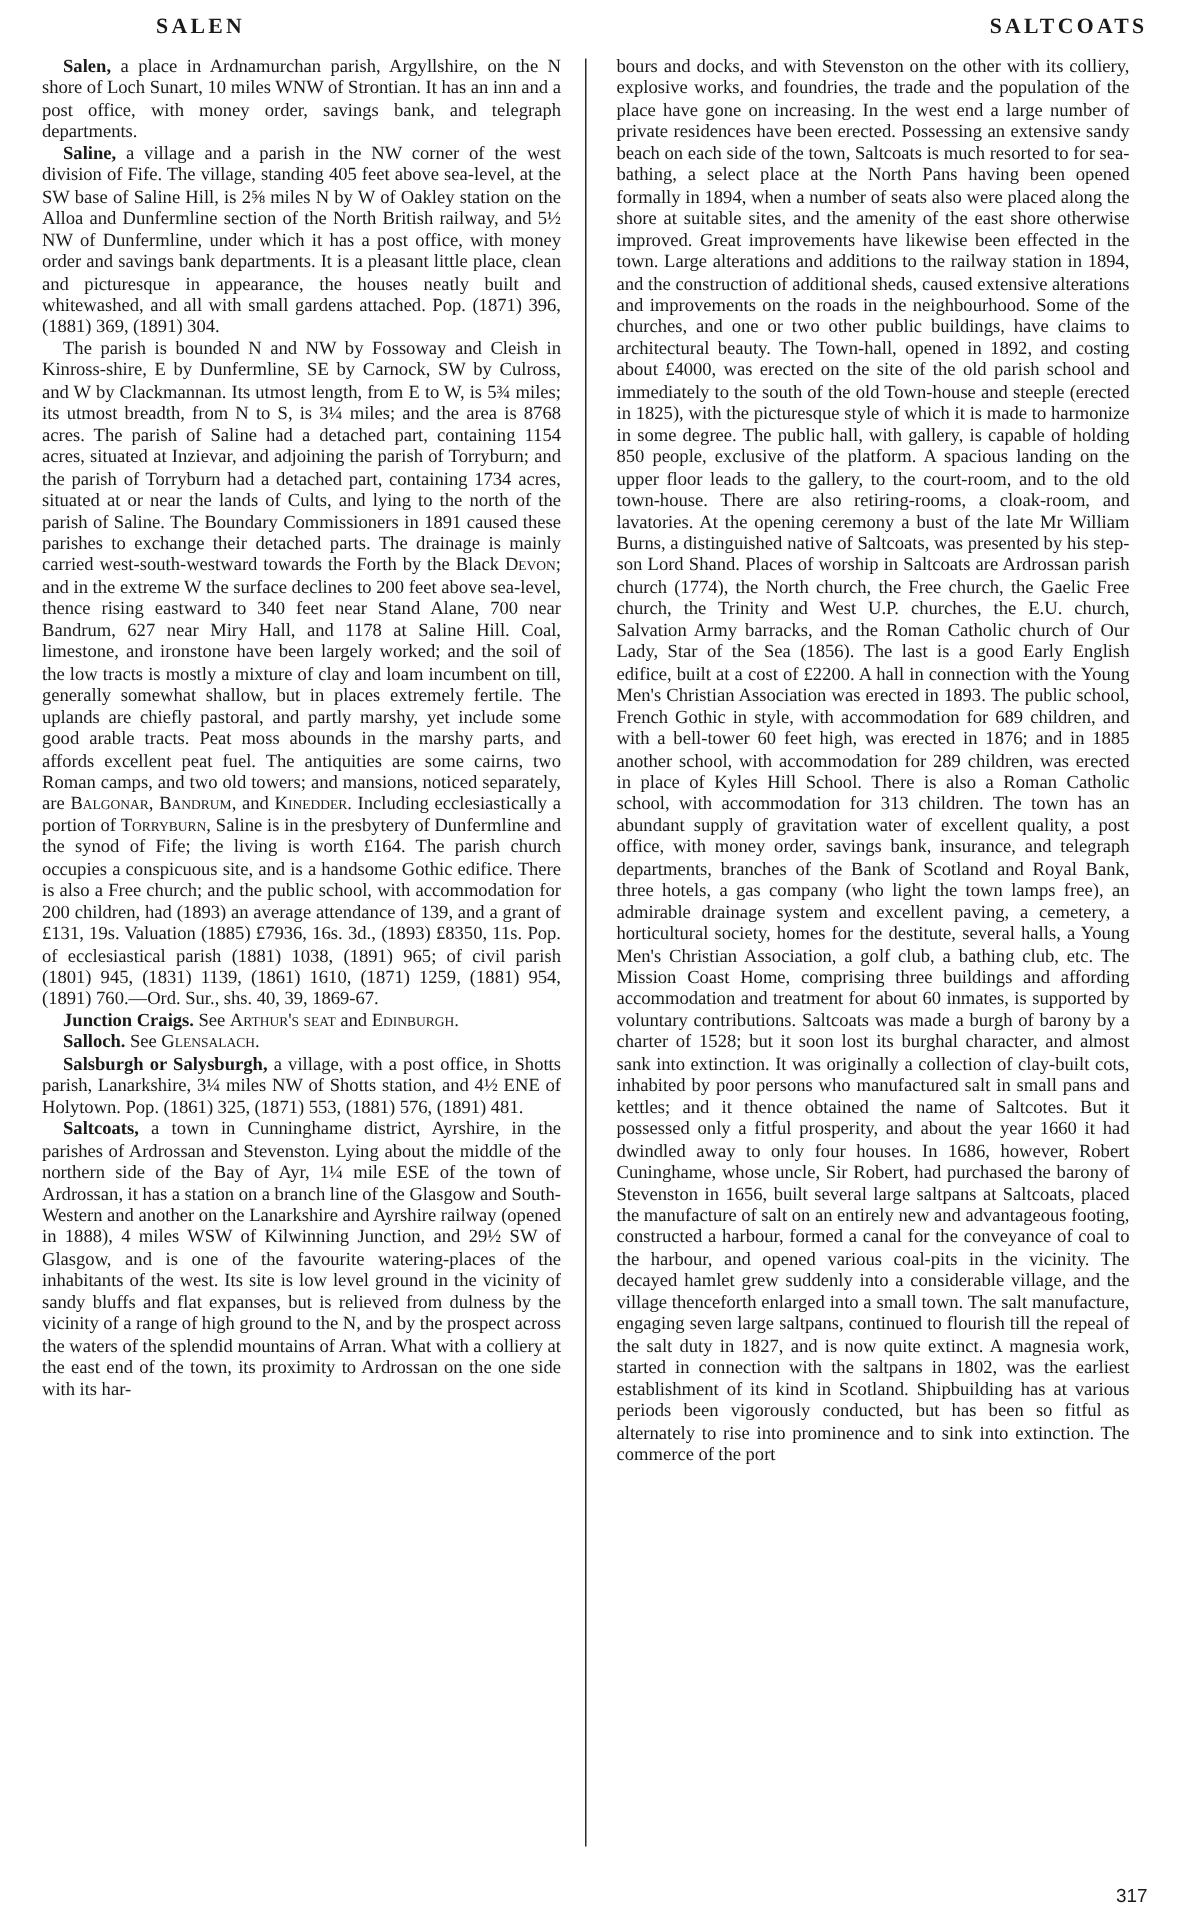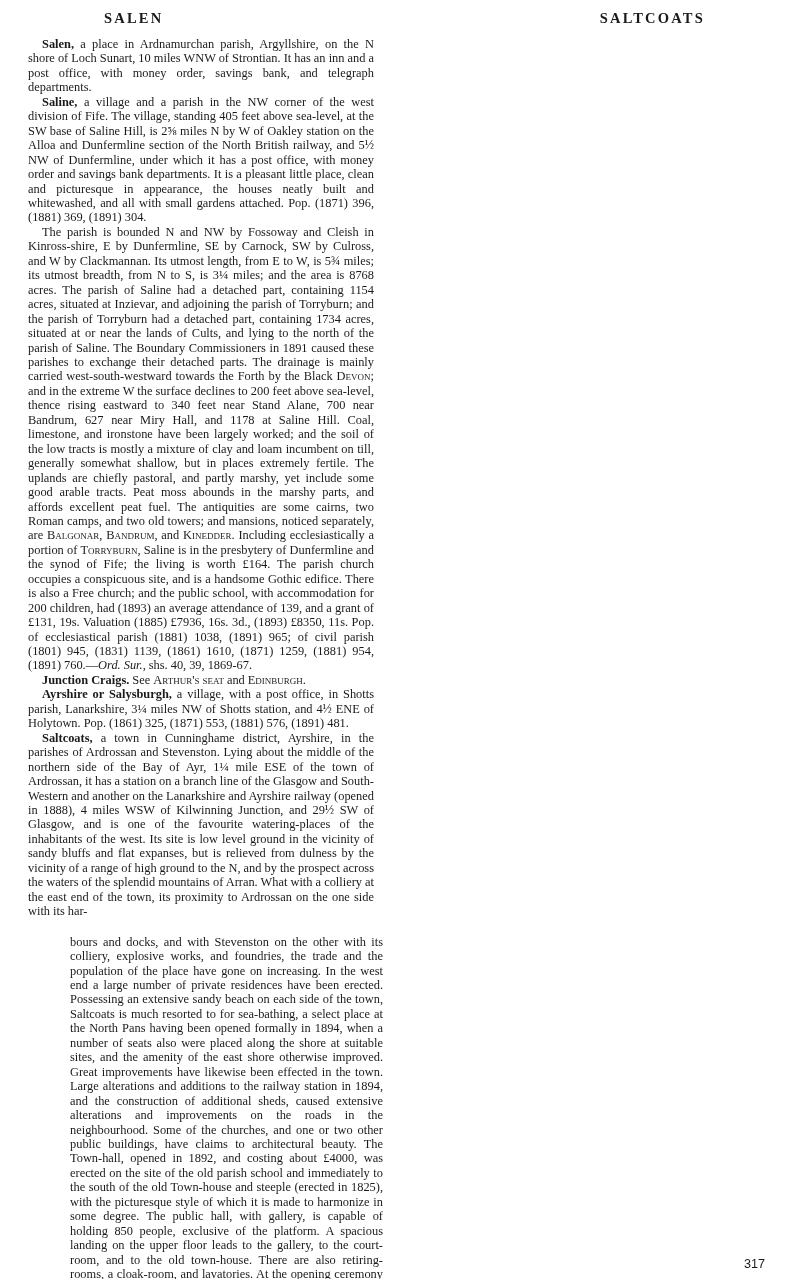--- a/index.html
+++ b/index.html
@@ -28,25 +28,25 @@
     margin: 0 0 10px 0;
     padding: 0 6px;
   }
   .run-head {
     font-family: "Liberation Serif", serif;
     font-size: 14.5px;
     font-weight: bold;
     letter-spacing: 2.2px;
   }
   .run-head.left { margin-left: 70px; }
-  .run-head.right { margin-right: 60px; }
+  .run-head.right { }
 
   .columns {
     display: flex;
-    flex-direction: column;
+    flex-direction: row;
     align-items: stretch;
     height: 1200px;
   }
   .col {
     width: 355px;
     box-sizing: border-box;
   }
   .col.left { padding-right: 9px; }
   .col.right { padding-left: 13px; }
   .divider {
@@ -58,28 +58,28 @@
 
   p.para {
     margin: 0;
     font-size: 12.4px;
     line-height: 14.45px;
     text-align: justify;
     text-indent: 14px;
     hyphens: manual;
     word-spacing: -0.1px;
   }
-  p.para.noindent { text-indent: 0; margin-left: 29px; }
+  p.para.noindent { text-indent: 0; }
 
   .sc {
     font-variant: small-caps;
     font-size: 12.4px;
   }
   .bold { font-weight: bold; }
-  .ital { font-style: italic; }
+  .ital { }
 
   .folio {
     position: absolute;
     right: 34px;
     bottom: 8px;
     font-size: 12.6px;
     font-family: Liberation Sans, sans-serif;
   }
 </style>
 </head>
@@ -92,21 +92,22 @@
     <div class="run-head right">SALTCOATS</div>
   </div>
 
   <div class="columns">
 
     <div class="col left">
       <p class="para"><span class="bold">Salen,</span><span> a place in Ardnamurchan parish, Argyllshire, on the N shore of Loch Sunart, 10 miles WNW of Strontian.  It has an inn and a post office, with money order, savings bank, and telegraph departments.</span></p>
       <p class="para"><span class="bold">Saline,</span><span> a village and a parish in the NW corner of the west division of Fife.  The village, standing 405 feet above sea-level, at the SW base of Saline Hill, is 2⅝ miles N by W of Oakley station on the Alloa and Dunfermline section of the North British railway, and 5½ NW of Dunfermline, under which it has a post office, with money order and savings bank departments.  It is a pleasant little place, clean and picturesque in appearance, the houses neatly built and whitewashed, and all with small gardens attached.  Pop. (1871) 396, (1881) 369, (1891) 304.</span></p>
       <p class="para"><span>The parish is bounded N and NW by Fossoway and Cleish in Kinross-shire, E by Dunfermline, SE by Carnock, SW by Culross, and W by Clackmannan.  Its utmost length, from E to W, is 5¾ miles; its utmost breadth, from N to S, is 3¼ miles; and the area is 8768 acres.  The parish of Saline had a detached part, containing 1154 acres, situated at Inzievar, and adjoining the parish of Torryburn; and the parish of Torryburn had a detached part, containing 1734 acres, situated at or near the lands of Cults, and lying to the north of the parish of Saline.  The Boundary Commissioners in 1891 caused these parishes to exchange their detached parts.  The drainage is mainly carried west-south-westward towards the Forth by the Black <span class="sc">Devon</span>; and in the extreme W the surface declines to 200 feet above sea-level, thence rising eastward to 340 feet near Stand Alane, 700 near Bandrum, 627 near Miry Hall, and 1178 at Saline Hill.  Coal, limestone, and ironstone have been largely worked; and the soil of the low tracts is mostly a mixture of clay and loam incumbent on till, generally somewhat shallow, but in places extremely fertile.  The uplands are chiefly pastoral, and partly marshy, yet include some good arable tracts.  Peat moss abounds in the marshy parts, and affords excellent peat fuel.  The antiquities are some cairns, two Roman camps, and two old towers; and mansions, noticed separately, are <span class="sc">Balgonar</span>, <span class="sc">Bandrum</span>, and <span class="sc">Kinedder</span>.  Including ecclesiastically a portion of <span class="sc">Torryburn</span>, Saline is in the presbytery of Dunfermline and the synod of Fife; the living is worth £164.  The parish church occupies a conspicuous site, and is a handsome Gothic edifice.  There is also a Free church; and the public school, with accommodation for 200 children, had (1893) an average attendance of 139, and a grant of £131, 19s.  Valuation (1885) £7936, 16s. 3d., (1893) £8350, 11s.  Pop. of ecclesiastical parish (1881) 1038, (1891) 965; of civil parish (1801) 945, (1831) 1139, (1861) 1610, (1871) 1259, (1881) 954, (1891) 760.—<span class="ital">Ord. Sur.</span>, shs. 40, 39, 1869-67.</span></p>
       <p class="para"><span class="bold">Junction Craigs.</span><span>  See <span class="sc">Arthur's seat</span> and <span class="sc">Edinburgh</span>.</span></p>
-      <p class="para"><span class="bold">Ayrshire or Salysburgh,</span><span> a village, with a post office, in Shotts parish, Lanarkshire, 3¼ miles NW of Shotts station, and 4½ ENE of Holytown.  Pop. (1861) 325, (1871) 553, (1881) 576, (1891) 481.</span></p>
+      <p class="para"><span class="bold">Salloch.</span><span>  See <span class="sc">Glensalach</span>.</span></p>
+      <p class="para"><span class="bold">Salsburgh or Salysburgh,</span><span> a village, with a post office, in Shotts parish, Lanarkshire, 3¼ miles NW of Shotts station, and 4½ ENE of Holytown.  Pop. (1861) 325, (1871) 553, (1881) 576, (1891) 481.</span></p>
       <p class="para"><span class="bold">Saltcoats,</span><span> a town in Cunninghame district, Ayrshire, in the parishes of Ardrossan and Stevenston.  Lying about the middle of the northern side of the Bay of Ayr, 1¼ mile ESE of the town of Ardrossan, it has a station on a branch line of the Glasgow and South-Western and another on the Lanarkshire and Ayrshire railway (opened in 1888), 4 miles WSW of Kilwinning Junction, and 29½ SW of Glasgow, and is one of the favourite watering-places of the inhabitants of the west.  Its site is low level ground in the vicinity of sandy bluffs and flat expanses, but is relieved from dulness by the vicinity of a range of high ground to the N, and by the prospect across the waters of the splendid mountains of Arran.  What with a colliery at the east end of the town, its proximity to Ardrossan on the one side with its har-</span></p>
     </div>
 
     <div class="divider"></div>
 
     <div class="col right">
       <p class="para noindent"><span>bours and docks, and with Stevenston on the other with its colliery, explosive works, and foundries, the trade and the population of the place have gone on increasing.  In the west end a large number of private residences have been erected.  Possessing an extensive sandy beach on each side of the town, Saltcoats is much resorted to for sea-bathing, a select place at the North Pans having been opened formally in 1894, when a number of seats also were placed along the shore at suitable sites, and the amenity of the east shore otherwise improved.  Great improvements have likewise been effected in the town.  Large alterations and additions to the railway station in 1894, and the construction of additional sheds, caused extensive alterations and improvements on the roads in the neighbourhood.  Some of the churches, and one or two other public buildings, have claims to architectural beauty.  The Town-hall, opened in 1892, and costing about £4000, was erected on the site of the old parish school and immediately to the south of the old Town-house and steeple (erected in 1825), with the picturesque style of which it is made to harmonize in some degree.  The public hall, with gallery, is capable of holding 850 people, exclusive of the platform.  A spacious landing on the upper floor leads to the gallery, to the court-room, and to the old town-house.  There are also retiring-rooms, a cloak-room, and lavatories.  At the opening ceremony a bust of the late Mr William Burns, a distinguished native of Saltcoats, was presented by his step-son Lord Shand.  Places of worship in Saltcoats are Ardrossan parish church (1774), the North church, the Free church, the Gaelic Free church, the Trinity and West U.P. churches, the E.U. church, Salvation Army barracks, and the Roman Catholic church of Our Lady, Star of the Sea (1856).  The last is a good Early English edifice, built at a cost of £2200.  A hall in connection with the Young Men's Christian Association was erected in 1893.  The public school, French Gothic in style, with accommodation for 689 children, and with a bell-tower 60 feet high, was erected in 1876; and in 1885 another school, with accommodation for 289 children, was erected in place of Kyles Hill School.  There is also a Roman Catholic school, with accommodation for 313 children.  The town has an abundant supply of gravitation water of excellent quality, a post office, with money order, savings bank, insurance, and telegraph departments, branches of the Bank of Scotland and Royal Bank, three hotels, a gas company (who light the town lamps free), an admirable drainage system and excellent paving, a cemetery, a horticultural society, homes for the destitute, several halls, a Young Men's Christian Association, a golf club, a bathing club, etc.  The Mission Coast Home, comprising three buildings and affording accommodation and treatment for about 60 inmates, is supported by voluntary contributions.  Saltcoats was made a burgh of barony by a charter of 1528; but it soon lost its burghal character, and almost sank into extinction.  It was originally a collection of clay-built cots, inhabited by poor persons who manufactured salt in small pans and kettles; and it thence obtained the name of Saltcotes.  But it possessed only a fitful prosperity, and about the year 1660 it had dwindled away to only four houses.  In 1686, however, Robert Cuninghame, whose uncle, Sir Robert, had purchased the barony of Stevenston in 1656, built several large saltpans at Saltcoats, placed the manufacture of salt on an entirely new and advantageous footing, constructed a harbour, formed a canal for the conveyance of coal to the harbour, and opened various coal-pits in the vicinity.  The decayed hamlet grew suddenly into a considerable village, and the village thenceforth enlarged into a small town.  The salt manufacture, engaging seven large saltpans, continued to flourish till the repeal of the salt duty in 1827, and is now quite extinct.  A magnesia work, started in connection with the saltpans in 1802, was the earliest establishment of its kind in Scotland.  Shipbuilding has at various periods been vigorously conducted, but has been so fitful as alternately to rise into prominence and to sink into extinction.  The commerce of the port</span></p>
     </div>
 
   </div>

